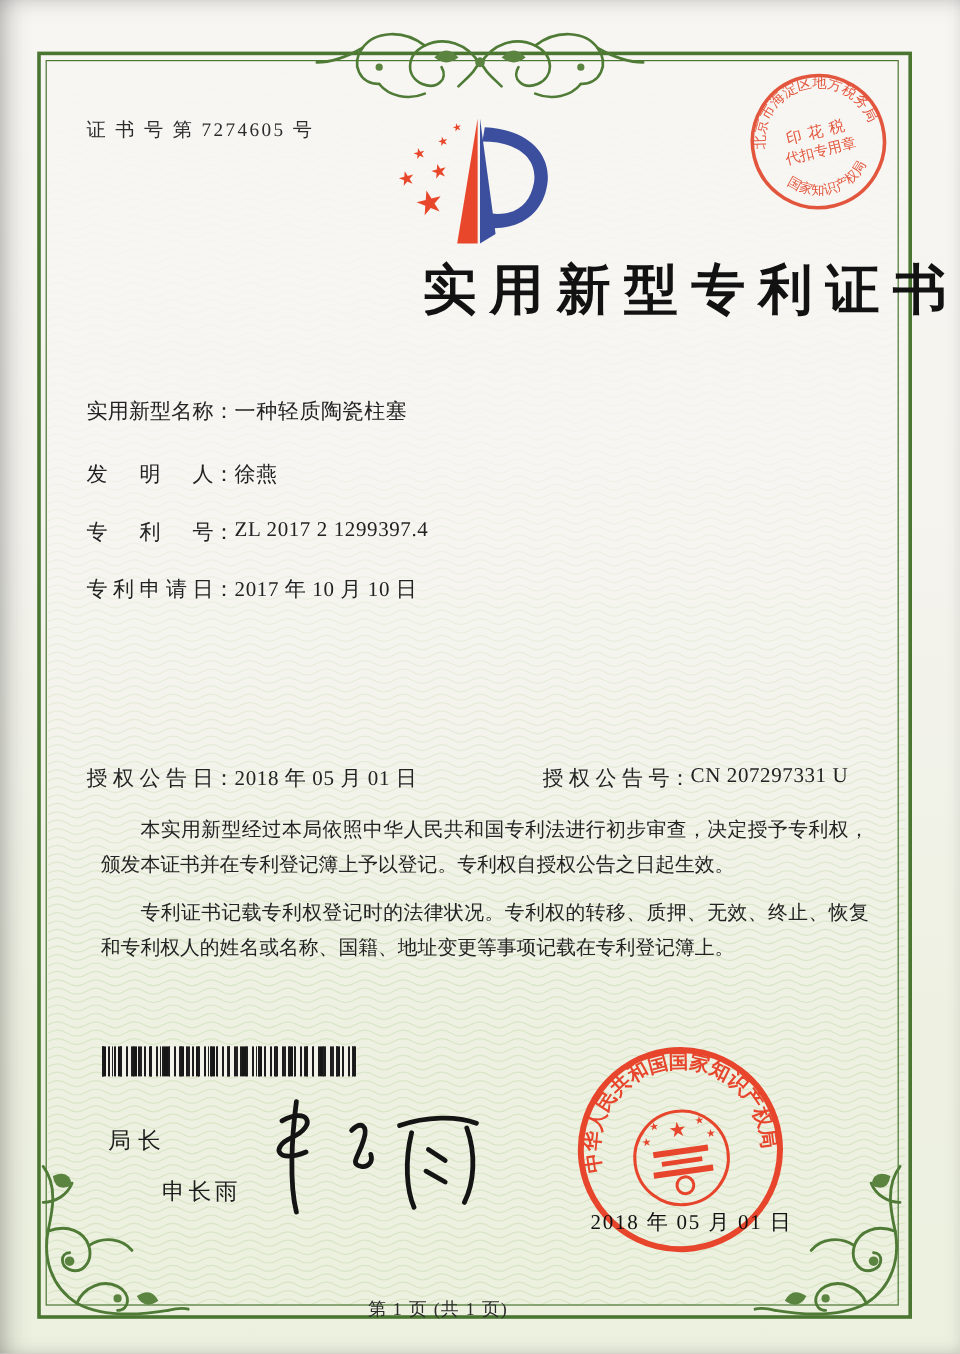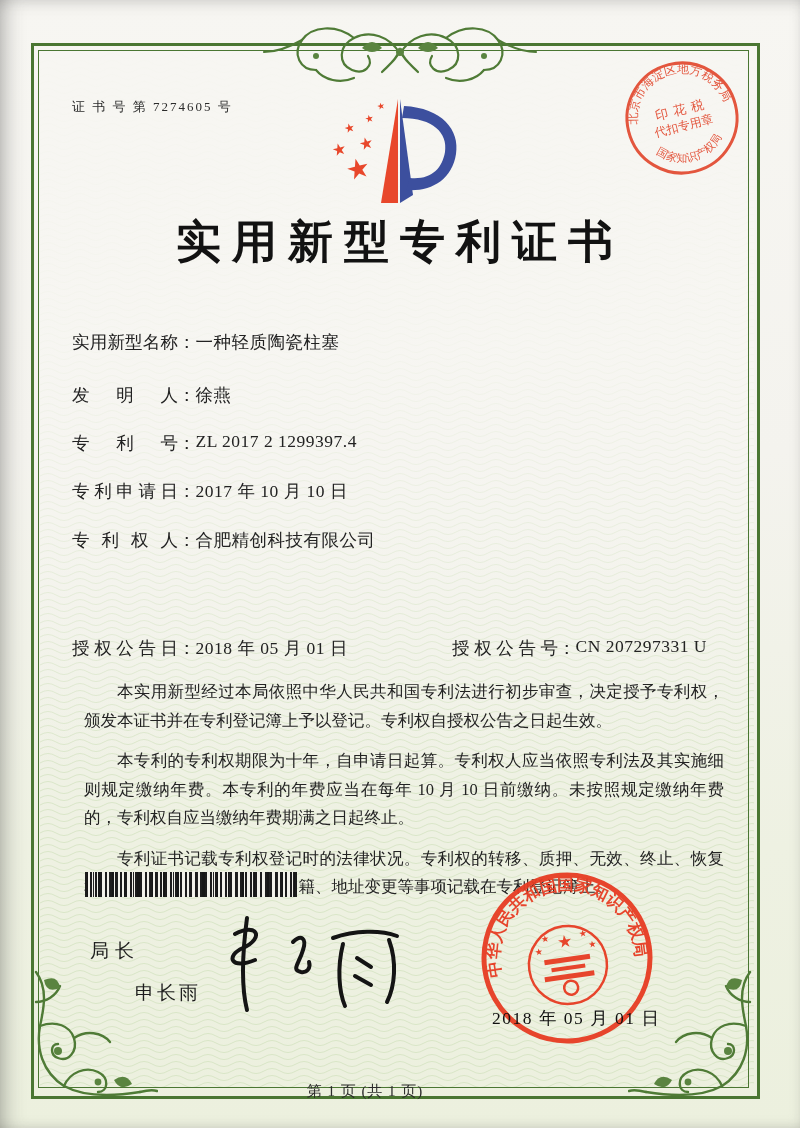--- a/index.html
+++ b/index.html
@@ -17,28 +17,28 @@
   .waves{position:absolute;left:40px;top:52px;width:714px;height:1040px;z-index:0;}
   .wave-fade{position:absolute;left:40px;top:52px;width:714px;height:1040px;z-index:1;
     background:linear-gradient(180deg,rgba(247,246,242,.96) 0%,rgba(247,246,242,.85) 28%,rgba(247,246,242,.35) 52%,rgba(247,246,242,0) 70%);}
   .frame-outer{position:absolute;left:31px;top:43px;width:723px;height:1050px;
     border:3px solid #4a7632;z-index:2;}
   .frame-inner{position:absolute;left:38px;top:50px;width:709px;height:1036px;
     border:1px solid #4a7632;z-index:2;}
   .ornament{position:absolute;z-index:3;}
   .content{position:absolute;z-index:4;}
 
-  .cert-no{left:72px;top:98px;font-size:13px;letter-spacing:2px;color:#2b2b2b;}
+  .cert-no{left:72px;top:98px;font-size:16px;letter-spacing:2px;color:#2b2b2b;}
 
   .logo{left:332px;top:94px;width:150px;height:114px;}
   .lstar{position:absolute;color:#e8472b;line-height:1;transform:rotate(-14deg);}
 
   .stamp-tax{left:622px;top:58px;width:120px;height:120px;transform:rotate(-14deg);opacity:.92;}
 
-  .title{left:0;top:212px;width:800px;text-align:center;font-size:45px;font-weight:700;
+  .title{left:0;top:212px;width:800px;text-align:right;font-size:45px;font-weight:700;
     letter-spacing:11px;color:#121212;}
   .row{position:absolute;left:72px;font-size:17.5px;white-space:nowrap;color:#222;}
   .flabel{display:inline-block;width:106px;text-align:justify;text-align-last:justify;vertical-align:top;}
   .fcolon{display:inline-block;vertical-align:top;}
   .fvalue{display:inline-block;vertical-align:top;letter-spacing:.5px;}
   .row-addr .fvalue{white-space:normal;width:520px;line-height:27px;}
   .grant-right{position:absolute;left:380px;top:0;}
 
   .body-text{left:72px;top:666px;width:664px;font-size:16.5px;line-height:28.5px;
     text-align:justify;color:#232323;}
@@ -166,35 +166,31 @@
   </div>
   <div class="content row" style="top:383px">
     <span class="flabel">发明人</span><span class="fcolon">：</span><span class="fvalue">徐燕</span>
   </div>
   <div class="content row" style="top:431px">
     <span class="flabel">专利号</span><span class="fcolon">：</span><span class="fvalue">ZL 2017 2 1299397.4</span>
   </div>
   <div class="content row" style="top:479px">
     <span class="flabel">专利申请日</span><span class="fcolon">：</span><span class="fvalue">2017 年 10 月 10 日</span>
   </div>
-  <div class="content row" style="top:528px">
-    <span class="flabel">专利权人</span><span class="fcolon">：</span><span class="fvalue">合肥精创科技有限公司</span>
-  </div>
   <div class="content row" style="top:636px">
     <span>
       <span class="flabel">授权公告日</span><span class="fcolon">：</span><span class="fvalue">2018 年 05 月 01 日</span>
     </span>
     <span class="grant-right">
       <span class="flabel">授权公告号</span><span class="fcolon">：</span><span class="fvalue">CN 207297331 U</span>
     </span>
   </div>
 
   <div class="content body-text">
     <p>本实用新型经过本局依照中华人民共和国专利法进行初步审查，决定授予专利权，颁发本证书并在专利登记簿上予以登记。专利权自授权公告之日起生效。</p>
-    <p>本专利的专利权期限为十年，自申请日起算。专利权人应当依照专利法及其实施细则规定缴纳年费。本专利的年费应当在每年 10 月 10 日前缴纳。未按照规定缴纳年费的，专利权自应当缴纳年费期满之日起终止。</p>
     <p>专利证书记载专利权登记时的法律状况。专利权的转移、质押、无效、终止、恢复和专利权人的姓名或名称、国籍、地址变更等事项记载在专利登记簿上。</p>
   </div>
 
   <div class="content barcode"></div>
 
   <div class="content sig-title">局长</div>
   <div class="content sig-name">申长雨</div>
   <svg class="content signature" viewBox="0 0 210 110">
     <g fill="none" stroke="#141414" stroke-width="4" stroke-linecap="round">
       <path d="M30,26 C52,14 60,30 38,40 C20,48 26,62 50,52"></path>

